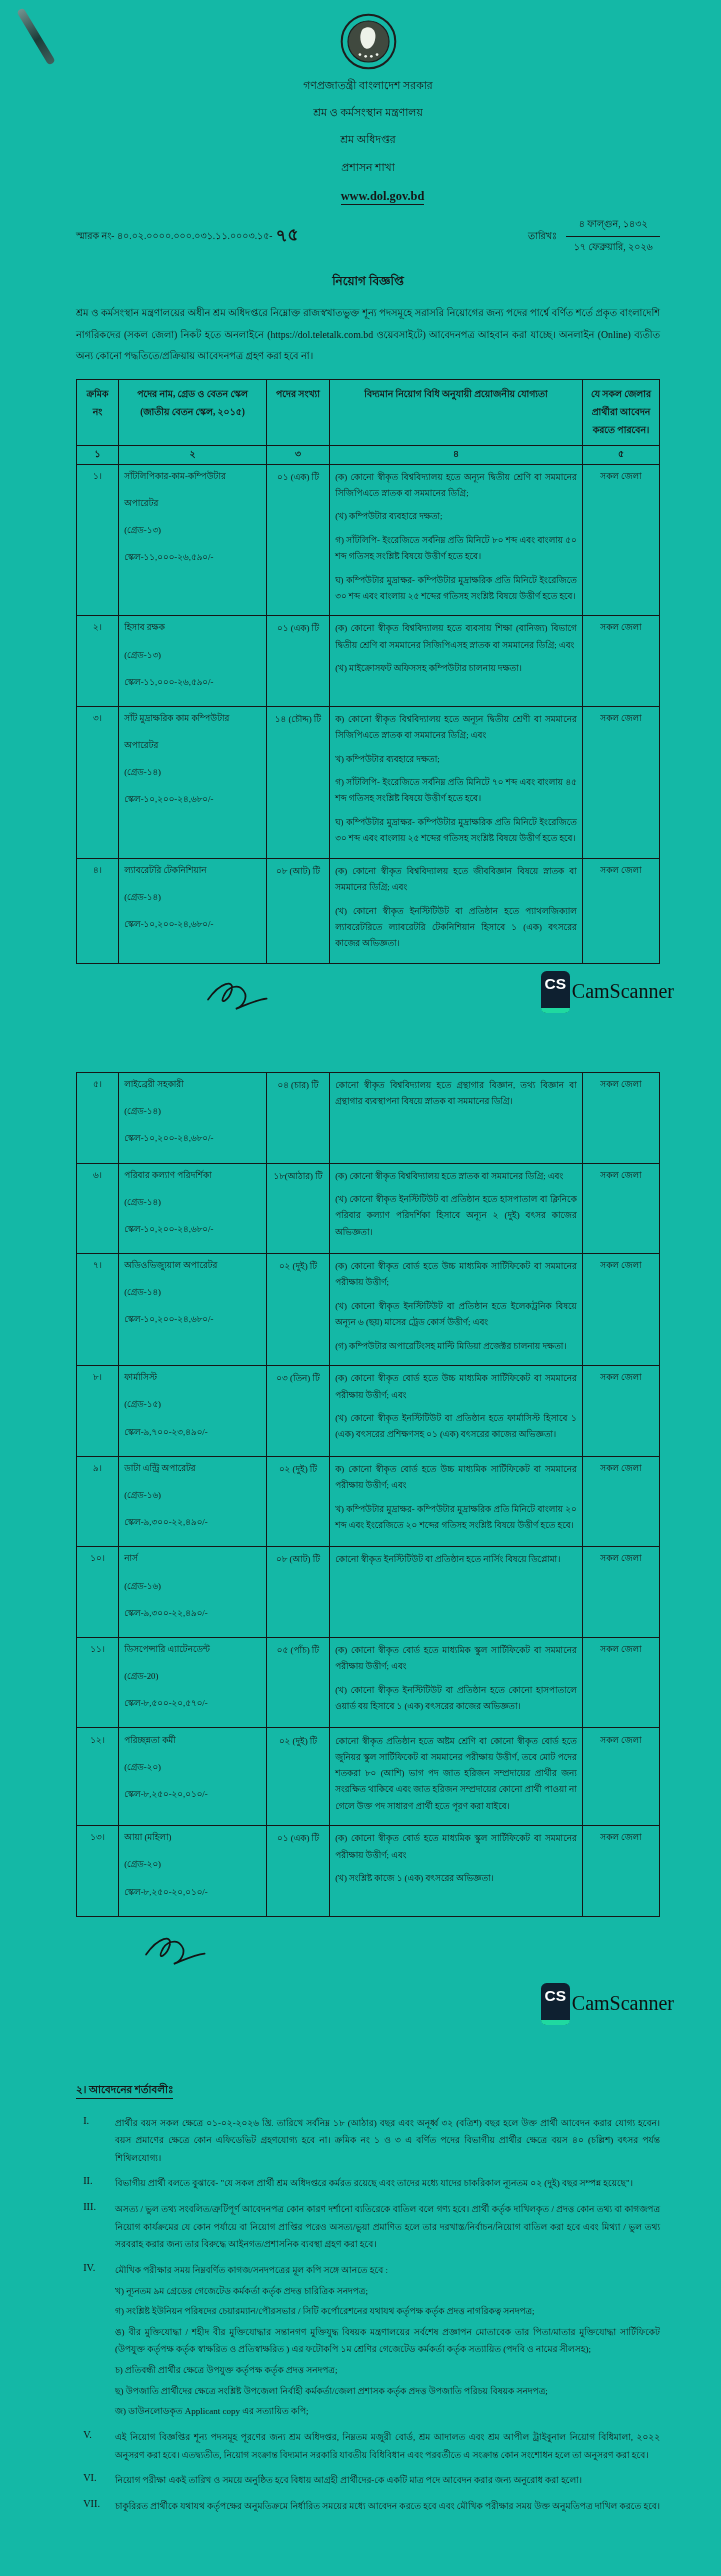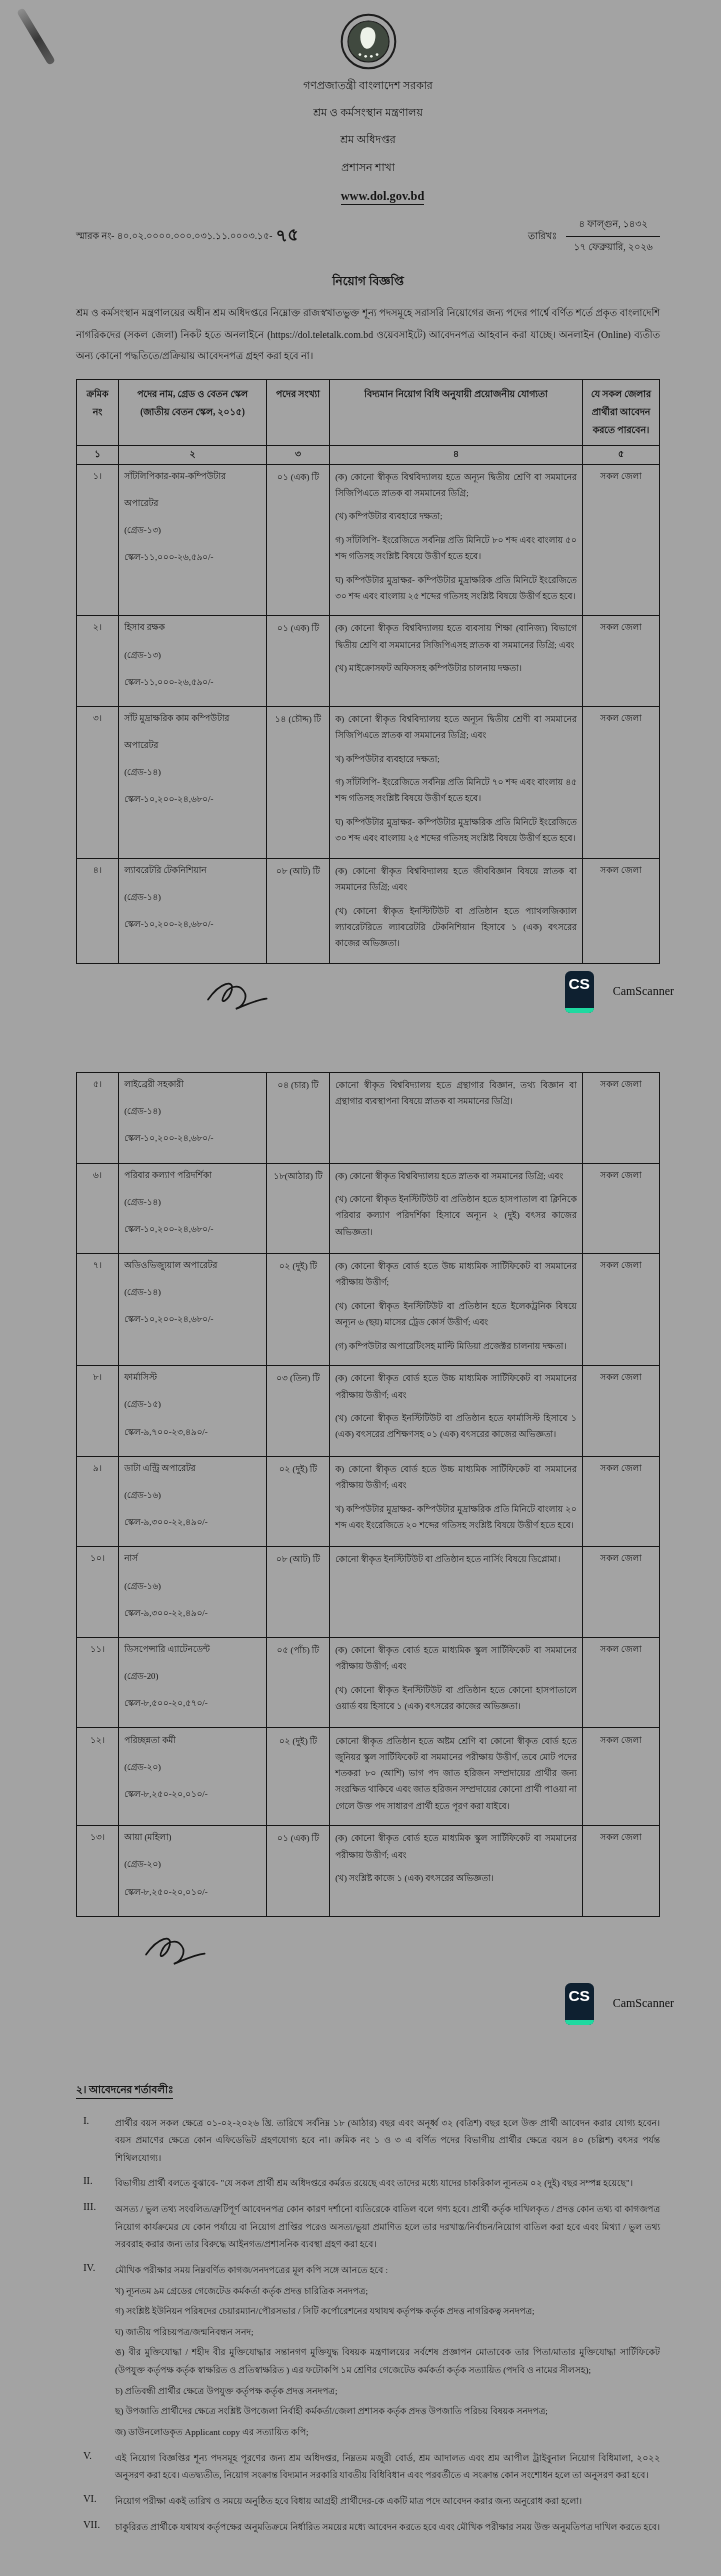--- a/index.html
+++ b/index.html
@@ -1,17 +1,17 @@
 <!DOCTYPE html>
 <html lang="bn" style="font-size:8.2px"><head>
 <meta charset="utf-8">
 <style>
   html,body{margin:0;padding:0;background:#fdfdfb;}
   .doc{width:721px;font-family:"Liberation Serif","DejaVu Serif",serif;color:#161616;position:relative;}
-  .page{position:relative;width:721px;box-sizing:border-box;padding-left:76px;padding-right:61px;overflow:hidden;background:#a3a3a3;}
+  .page{position:relative;width:721px;box-sizing:border-box;padding-left:76px;padding-right:61px;overflow:hidden;background:#14b8a6;}
   .p1{height:1023px;padding-top:13.4px;}
   .p2{height:1012px;padding-top:49px;}
   .p3{height:999px;padding-top:47px;}
   
   .artifact{position:absolute;left:32px;top:5.2px;width:8.2px;height:63px;border-radius:4.6px;
     background:linear-gradient(180deg,#8a8a8a,#1d1d1d 55%,#4a4a4a);transform:rotate(-31deg);opacity:.8;}
   
   .emblem-wrap{text-align:center;margin-bottom:3.1px;}
   .org{ text-align:center;font-size:10.8px;line-height:1.1;margin:7.2px 0 15.5px;}
   .site{text-align:center;font-size:12.4px;font-weight:bold;margin:5.2px 0 13.4px;}
@@ -41,21 +41,21 @@
   td.c-dist{text-align:center;line-height:1.8;}
   
   .sig-row{margin-top:13.4px;}
   .sig{display:block;}
   .sig-p1{margin-left:129px;}
   .sig-p2{margin-left:67px;margin-top:15.5px;}
   .camscanner{position:absolute;right:47px;bottom:10.3px;display:flex;align-items:center;}
   .cs-badge{display:inline-block;width:29px;height:42px;background:#0e2030;border-radius:5.7px;color:#fff;
     font-family:"Liberation Sans",sans-serif;font-weight:bold;font-size:15.5px;text-align:center;line-height:26px;position:relative;}
   .cs-badge::after{content:"";position:absolute;left:0;right:0;bottom:0;height:4.6px;background:#1fd9a0;border-radius:0 0 5.7px 5.7px;}
-  .cs-word{font-size:12px;color:#101010;margin-left:19px;}
+  .cs-word{font-size:20px;color:#101010;margin-left:2px;}
   
   .sec-heading{font-size:10.3px;font-weight:bold;margin:0 0 15.5px;}
   .sec-heading span{border-bottom:1.3px solid #161616;padding-bottom:3px;}
   .cond-row{display:flex;margin-bottom:8.2px;}
   .cond-num{width:39px;flex:0 0 39px;font-size:10.3px;font-family:"Liberation Serif",serif;text-align:left;padding-left:7.2px;box-sizing:border-box;}
   .cond-body{flex:1;font-size:9px;line-height:1.95;text-align:justify;}
   .cond-sub{margin-top:3.1px;}
 </style>
 </head>
 <body>
@@ -371,21 +371,20 @@
           <div class="cond-body">
             <div class="cond-text">অসত্য / ভুল তথ্য সংবলিত/ত্রুটিপূর্ণ আবেদনপত্র কোন কারণ দর্শানো ব্যতিরেকে বাতিল বলে গণ্য হবে। প্রার্থী কর্তৃক দাখিলকৃত / প্রদত্ত কোন তথ্য বা কাগজপত্র নিয়োগ কার্যক্রমের যে কোন পর্যায়ে বা নিয়োগ প্রাপ্তির পরেও অসত্য/ভুয়া প্রমাণিত হলে তার দরখাস্ত/নির্বাচন/নিয়োগ বাতিল করা হবে এবং মিথ্যা / ভুল তথ্য সরবরাহ করার জন্য তার বিরুদ্ধে আইনগত/প্রশাসনিক ব্যবস্থা গ্রহণ করা হবে।</div>
           </div>
         </div>
         <div class="cond-row">
           <div class="cond-num">IV.</div>
           <div class="cond-body">
             <div class="cond-text">মৌখিক পরীক্ষার সময় নিম্নবর্ণিত কাগজ/সনদপত্রের মূল কপি সঙ্গে আনতে হবে :</div>
             <div class="cond-sub">খ) ন্যূনতম ৯ম গ্রেডের গেজেটেড কর্মকর্তা কর্তৃক প্রদত্ত চারিত্রিক সনদপত্র;</div>
             <div class="cond-sub">গ) সংশ্লিষ্ট ইউনিয়ন পরিষদের চেয়ারম্যান/পৌরসভার / সিটি কর্পোরেশনের যথাযথ কর্তৃপক্ষ কর্তৃক প্রদত্ত নাগরিকত্ব সনদপত্র;</div>
-            <div class="cond-sub">ঘ) জাতীয় পরিচয়পত্র/জন্মনিবন্ধন সনদ;</div>
             <div class="cond-sub">ঙ) বীর মুক্তিযোদ্ধা / শহীদ বীর মুক্তিযোদ্ধার সন্তানগণ মুক্তিযুদ্ধ বিষয়ক মন্ত্রণালয়ের সর্বশেষ প্রজ্ঞাপন মোতাবেক তার পিতা/মাতার মুক্তিযোদ্ধা সার্টিফিকেট (উপযুক্ত কর্তৃপক্ষ কর্তৃক স্বাক্ষরিত ও প্রতিস্বাক্ষরিত ) এর ফটোকপি ১ম শ্রেণির গেজেটেড কর্মকর্তা কর্তৃক সত্যায়িত (পদবি ও নামের সীলসহ);</div>
             <div class="cond-sub">চ) প্রতিবন্ধী প্রার্থীর ক্ষেত্রে উপযুক্ত কর্তৃপক্ষ কর্তৃক প্রদত্ত সনদপত্র;</div>
             <div class="cond-sub">ছ) উপজাতি প্রার্থীদের ক্ষেত্রে সংশ্লিষ্ট উপজেলা নির্বাহী কর্মকর্তা/জেলা প্রশাসক কর্তৃক প্রদত্ত উপজাতি পরিচয় বিষয়ক সনদপত্র;</div>
             <div class="cond-sub">জ) ডাউনলোডকৃত Applicant copy এর সত্যায়িত কপি;</div>
           </div>
         </div>
         <div class="cond-row">
           <div class="cond-num">V.</div>
           <div class="cond-body">
             <div class="cond-text">এই নিয়োগ বিজ্ঞপ্তির শূন্য পদসমূহ পূরণের জন্য শ্রম অধিদপ্তর, নিম্নতম মজুরী বোর্ড, শ্রম আদালত এবং শ্রম আপীল ট্রাইবুনাল নিয়োগ বিধিমালা, ২০২২ অনুসরণ করা হবে। এতদ্ব্যতীত, নিয়োগ সংক্রান্ত বিদ্যমান সরকারি যাবতীয় বিধিবিধান এবং পরবর্তীতে এ সংক্রান্ত কোন সংশোধন হলে তা অনুসরণ করা হবে।</div>

